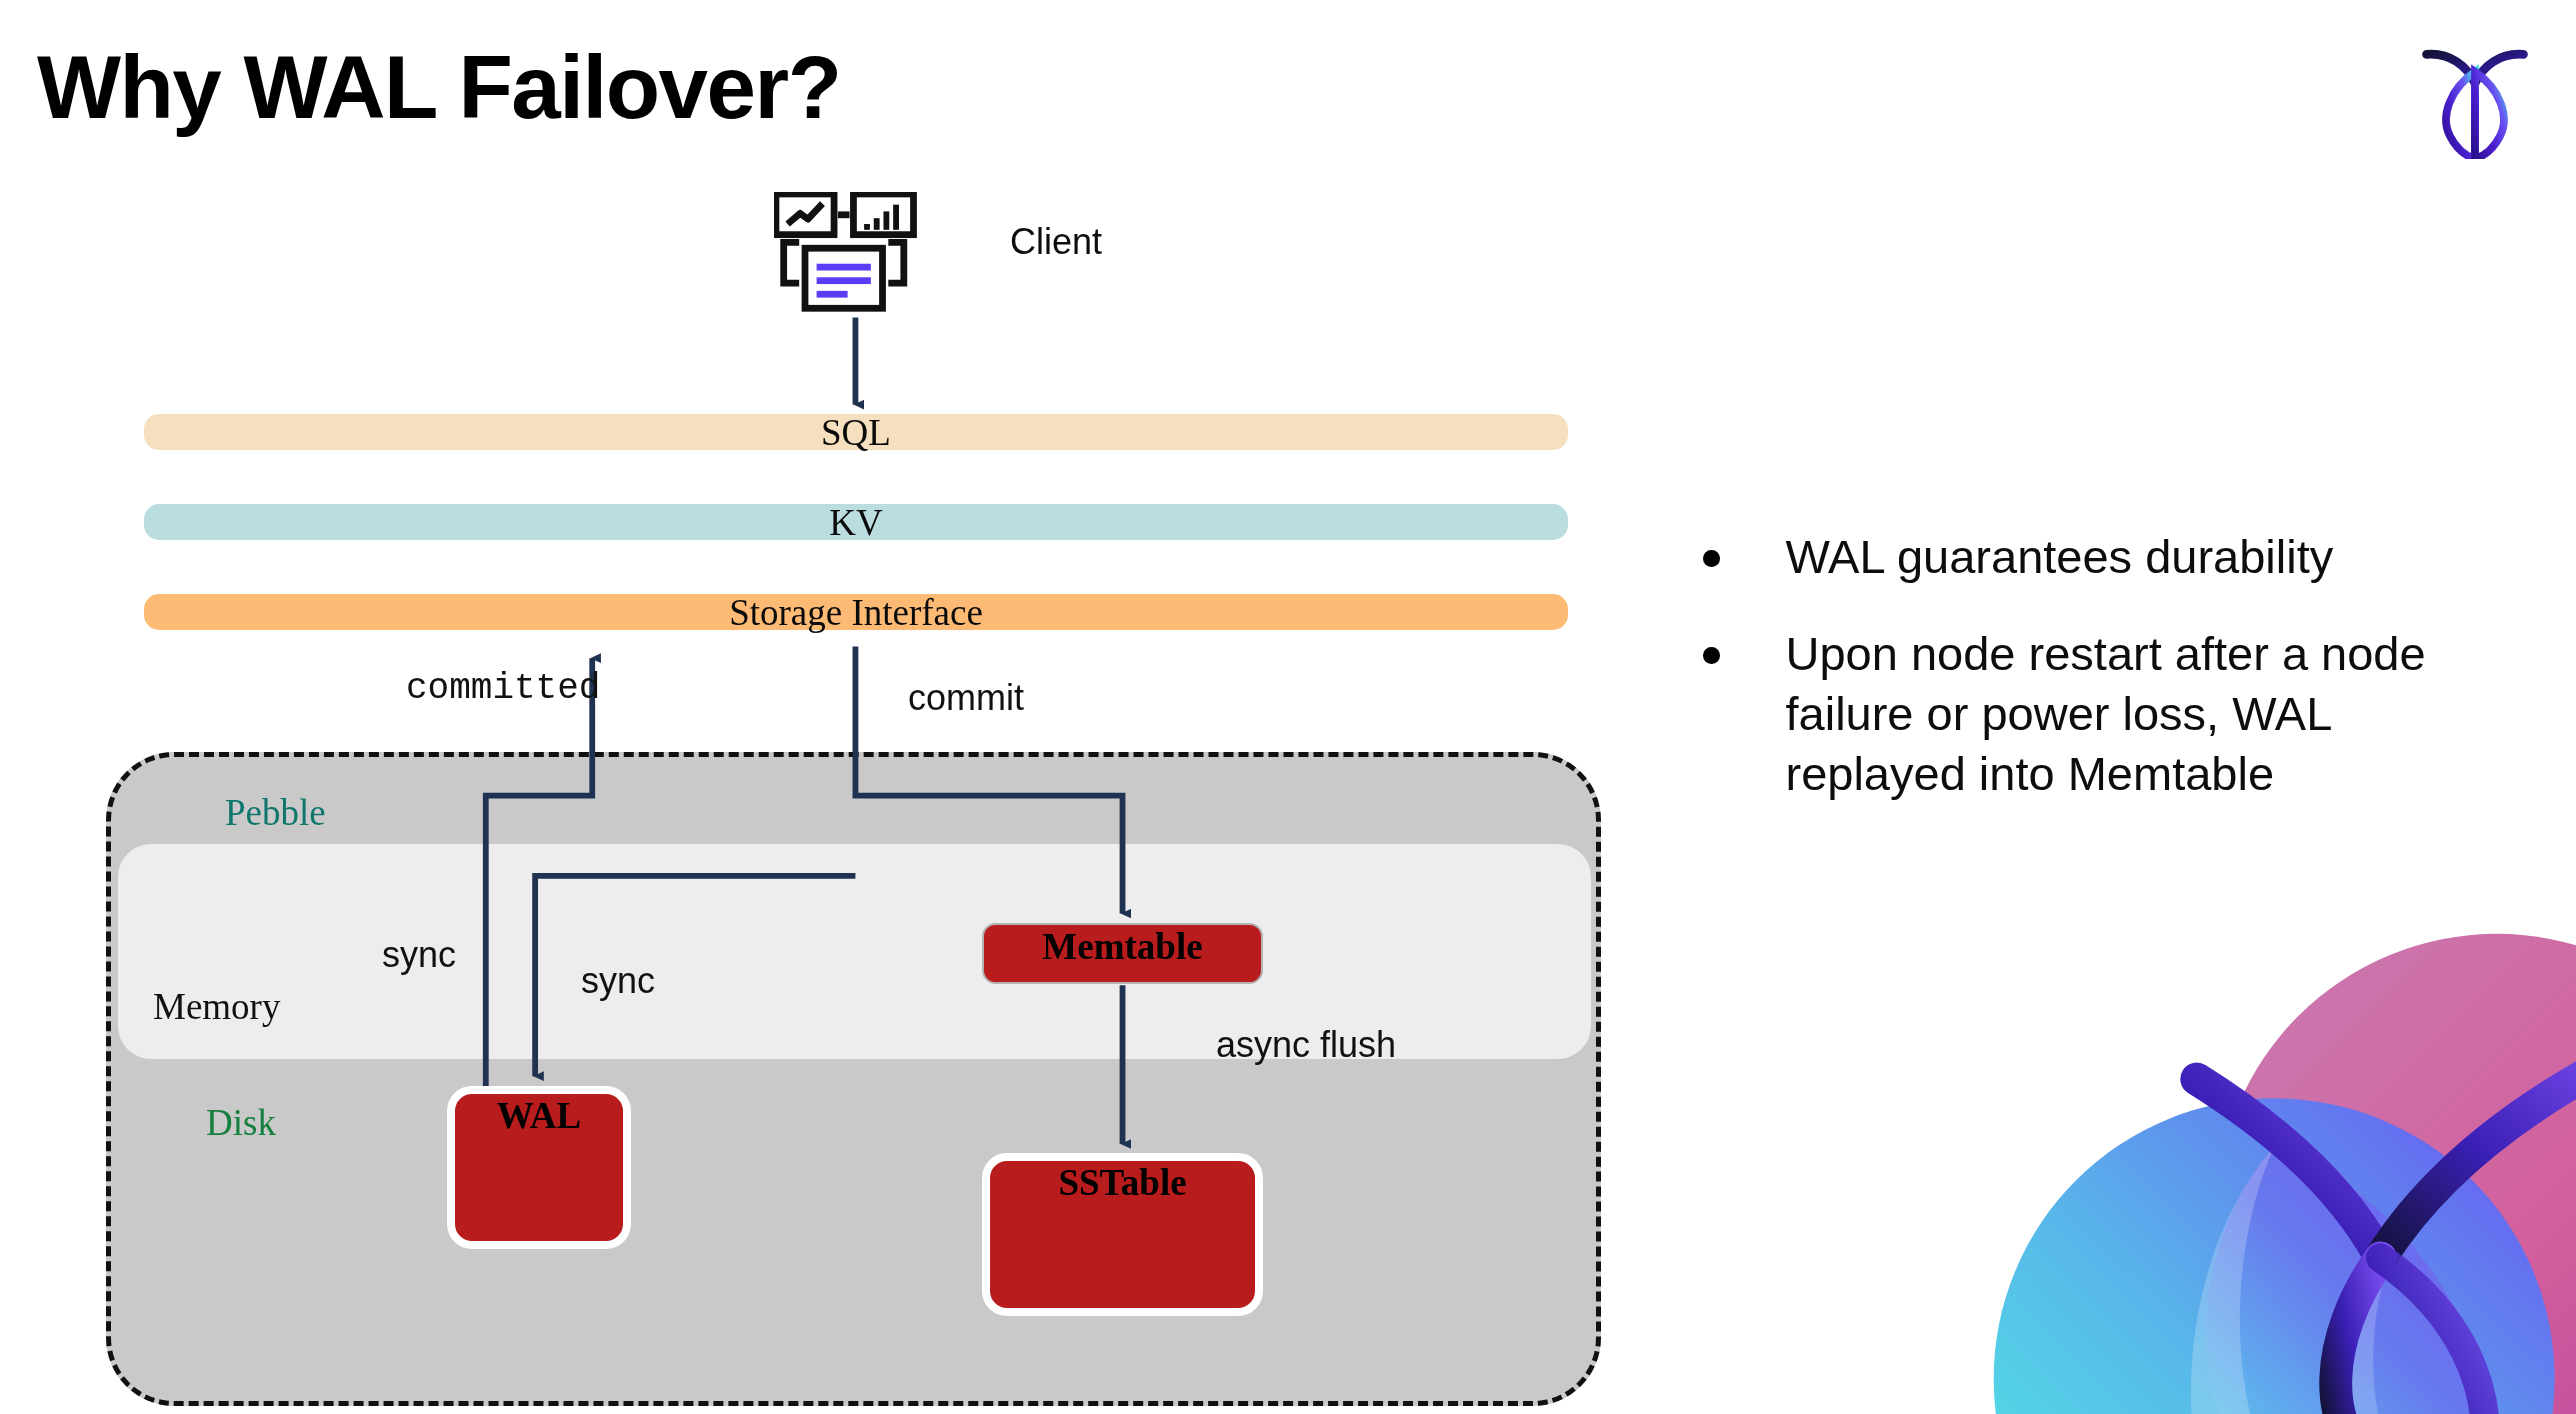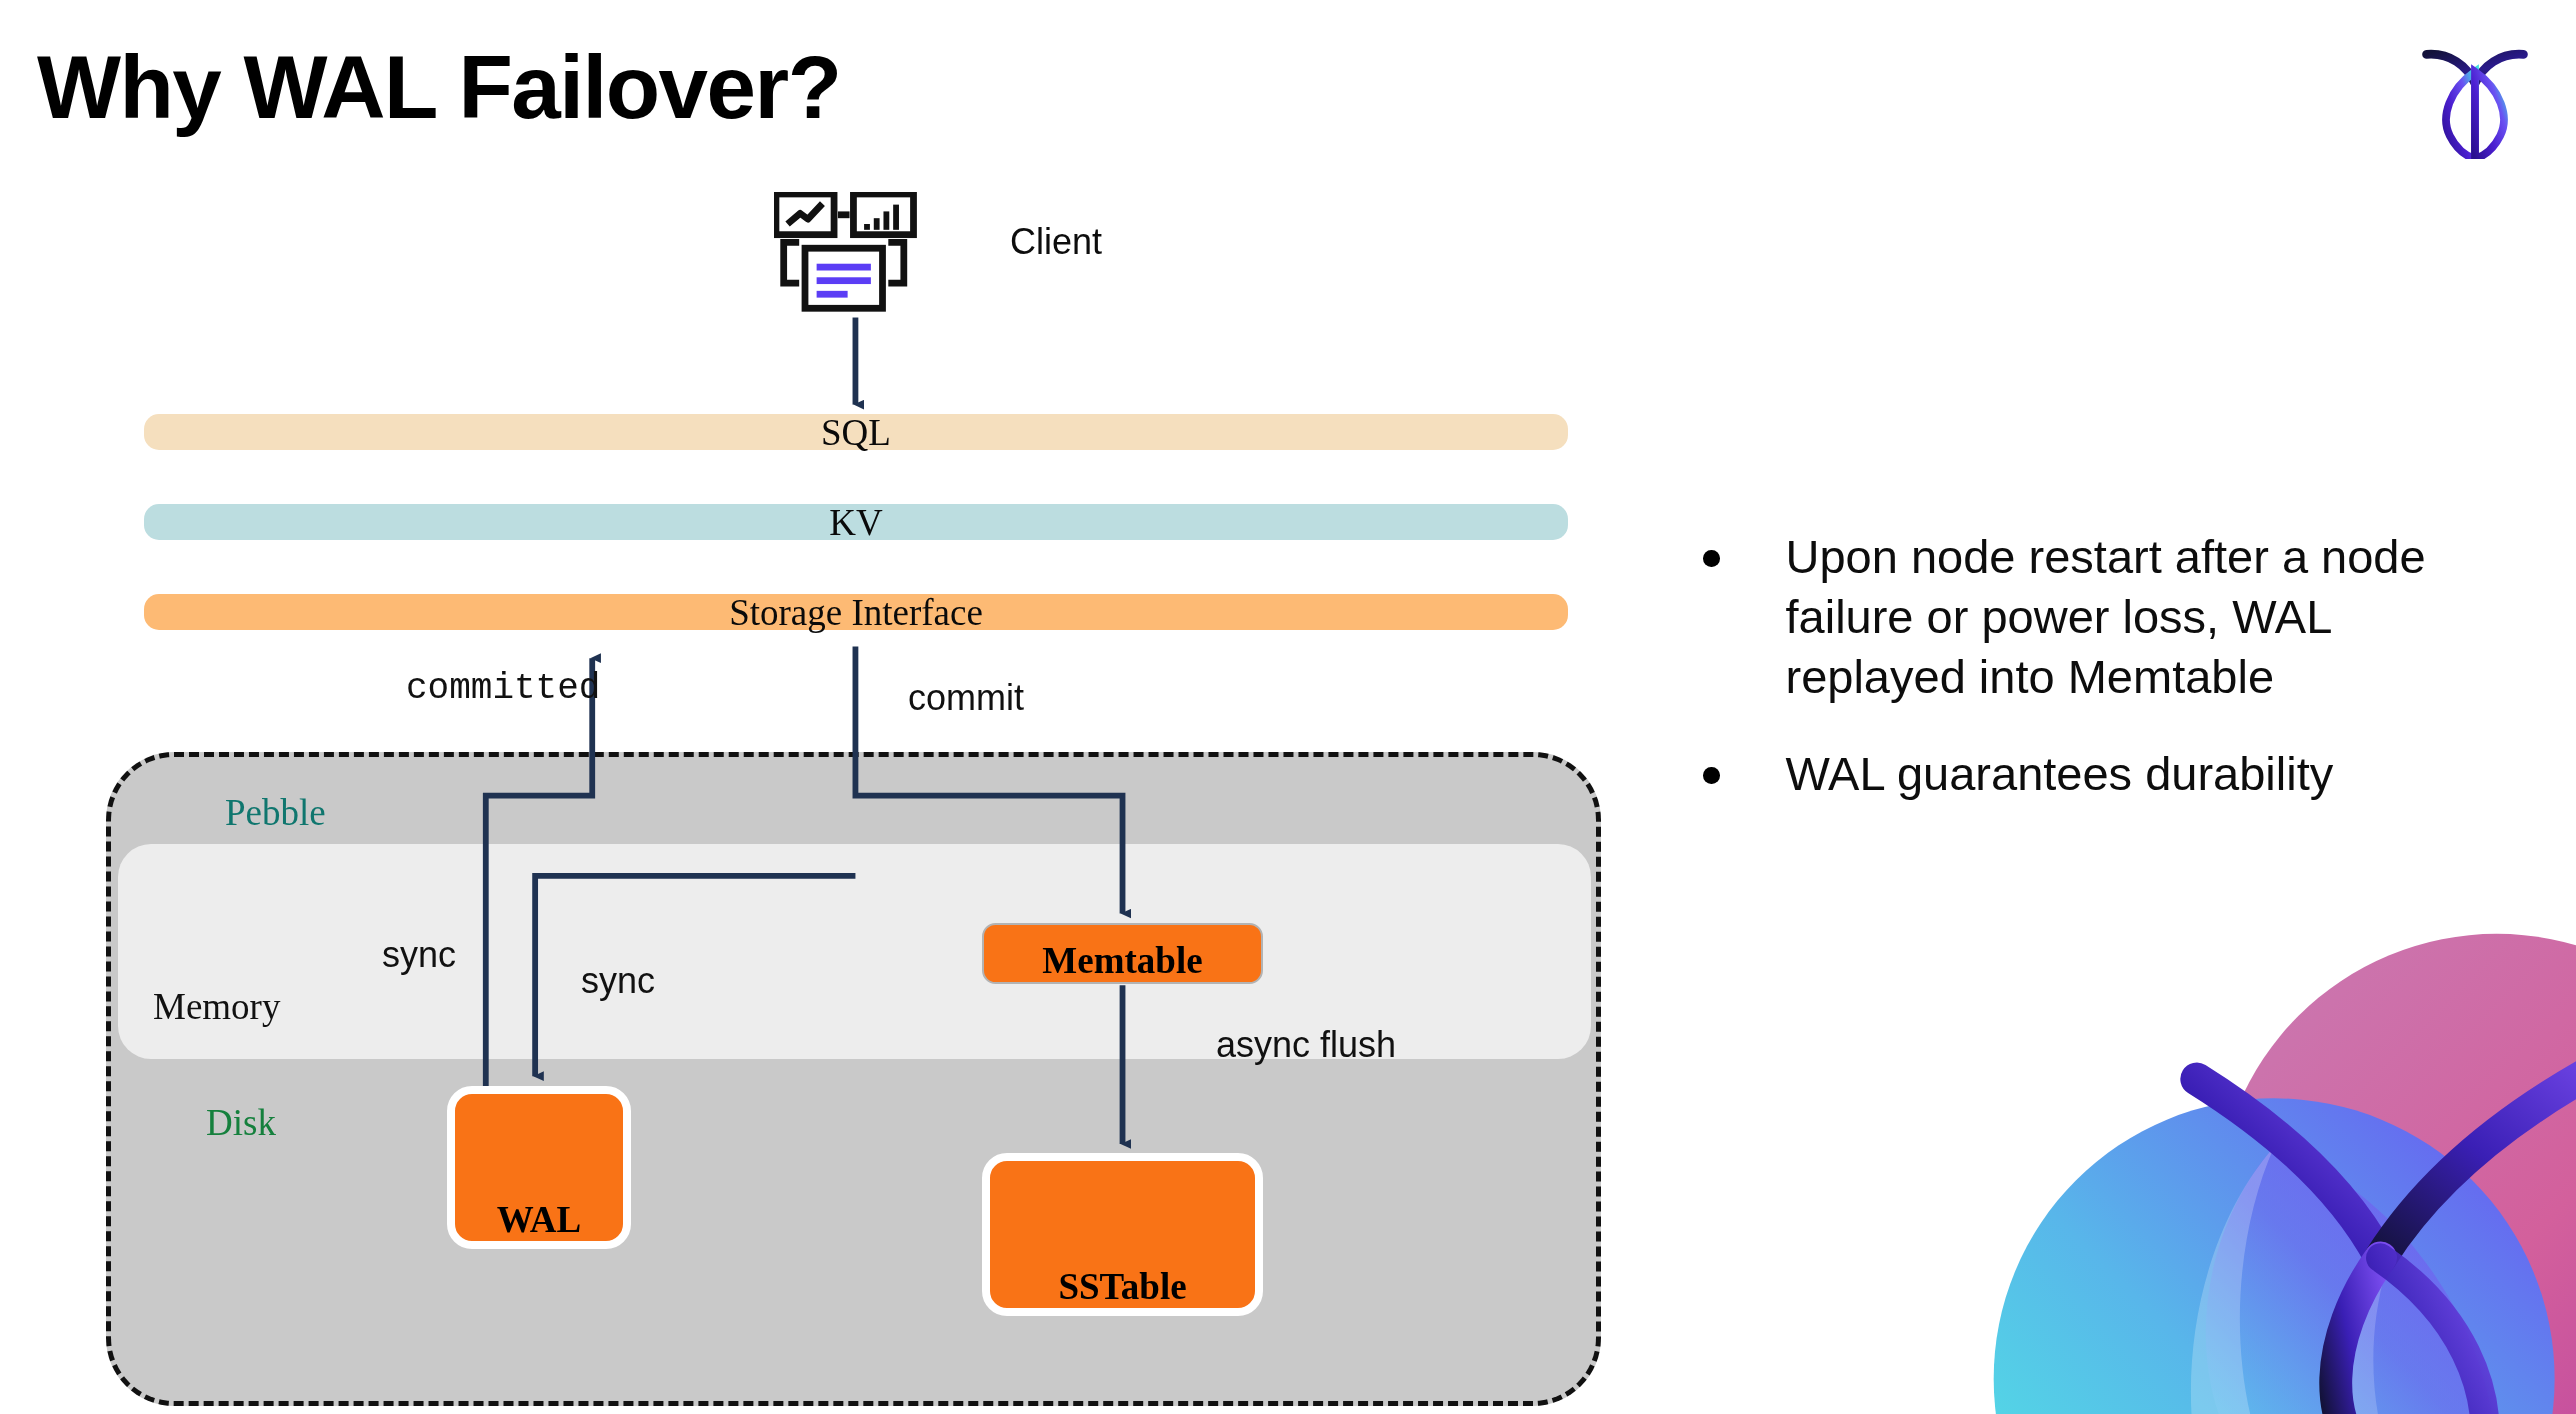--- a/index.html
+++ b/index.html
@@ -56,23 +56,23 @@
     position:absolute;left:153px;top:985px;
     font-family:"Liberation Serif",serif;font-size:37px;color:#111;
   }
   #disk-label{
     position:absolute;left:206px;top:1101px;
     font-family:"Liberation Serif",serif;font-size:37px;color:#15803d;
   }
 
   
   .node-box{
-    position:absolute;display:flex;align-items:flex-end;justify-content:center;
+    position:absolute;display:flex;align-items:flex-start;justify-content:center;
     font-family:"Liberation Serif",serif;font-weight:bold;color:#000;
-    background:#f97316;box-sizing:border-box;
+    background:#b91c1c;box-sizing:border-box;
   }
   #node-memtable{
     left:982px;top:923px;width:281px;height:61px;border-radius:13.5px;
     border:2.9px solid #b3b3b3;font-size:37px;
   }
   #node-wal{
     left:447px;top:1086px;width:184px;height:163px;border-radius:25px;
     border:8.7px solid #fff;font-size:37px;
   }
   #node-sstable{
@@ -217,25 +217,25 @@
 
   <div id="label-committed" class="flow-label">committed</div>
   <div id="label-commit" class="flow-label">commit</div>
   <div id="label-sync-left" class="flow-label">sync</div>
   <div id="label-sync-right" class="flow-label">sync</div>
   <div id="label-async-flush" class="flow-label">async flush</div>
 
   <div id="bullet-list">
     <div class="bullet-row">
       <span class="bullet-dot"></span>
-      <span class="bullet-text">Upon node restart after a node failure or power loss, WAL replayed into Memtable</span>
+      <span class="bullet-text">WAL guarantees durability</span>
     </div>
     <div class="bullet-row">
       <span class="bullet-dot"></span>
-      <span class="bullet-text">WAL guarantees durability</span>
+      <span class="bullet-text">Upon node restart after a node failure or power loss, WAL replayed into Memtable</span>
     </div>
   </div>
 
   <div id="decor-mark">
     <svg width="677" height="542" viewBox="0 0 700 560">
       <defs>
         <linearGradient id="dPink" x1="0" y1="0" x2="1" y2="1">
           <stop offset="0%" stop-color="#c97bb3"></stop>
           <stop offset="55%" stop-color="#d3609c"></stop>
           <stop offset="100%" stop-color="#b83fa0"></stop>

